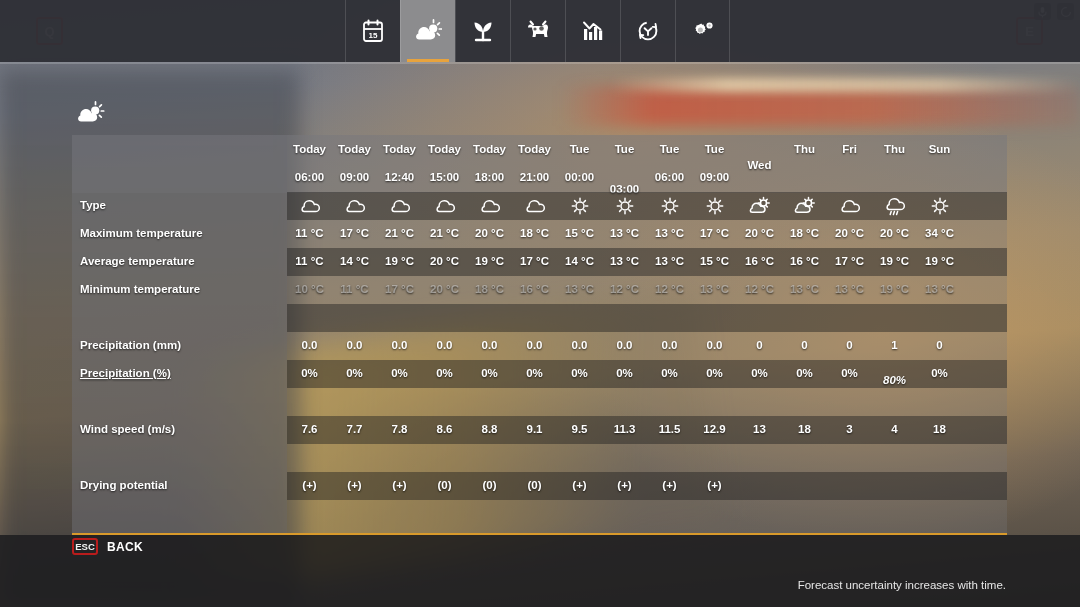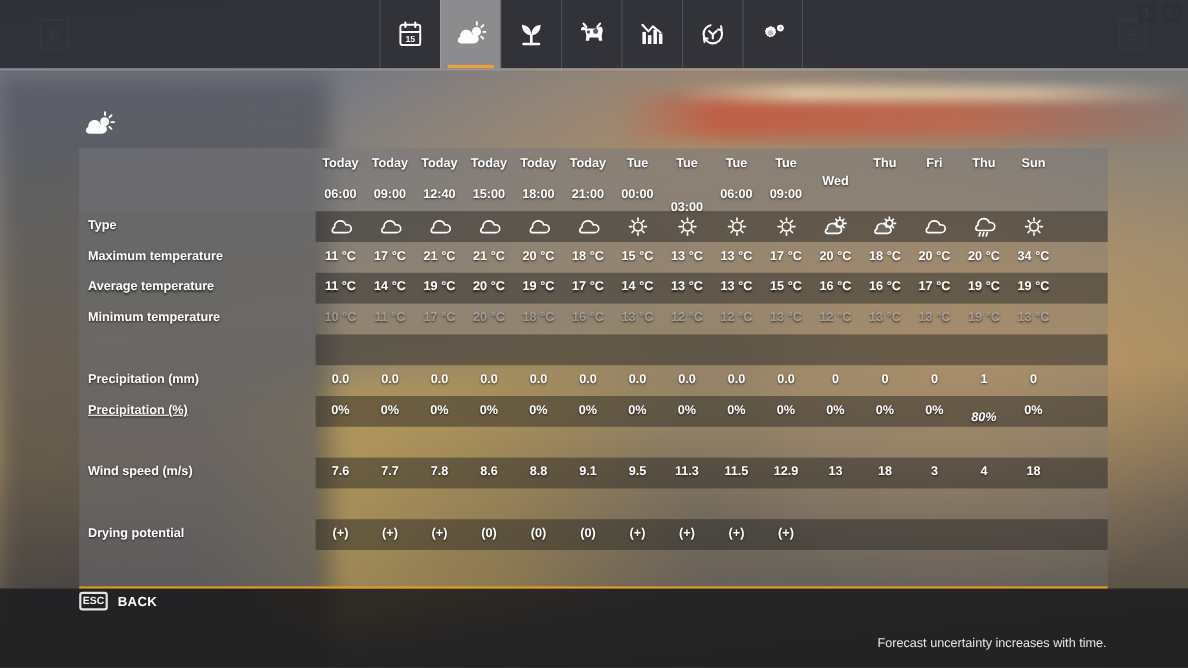--- a/index.html
+++ b/index.html
@@ -50,21 +50,21 @@
     background:rgba(47,49,55,.97);
     display:flex;align-items:stretch;
     z-index:5;
   }
   .topbar-underline{
     position:absolute;left:0;top:62px;width:1080px;height:2px;
     background:rgba(255,255,255,.18);z-index:6;
   }
   .key-box{
     box-sizing:border-box;
-    border:2px solid #e5e5e5;border-radius:3px;
+    border:2px solid #b91c1c;border-radius:3px;
     color:#f2f2f2;font-weight:bold;
     display:flex;align-items:center;justify-content:center;
   }
   .topleft-key{
     position:absolute;left:36px;top:17px;width:27px;height:28px;font-size:13px;
   }
   .topright-key{
     position:absolute;left:1016px;top:17px;width:27px;height:28px;font-size:13px;
   }
 

